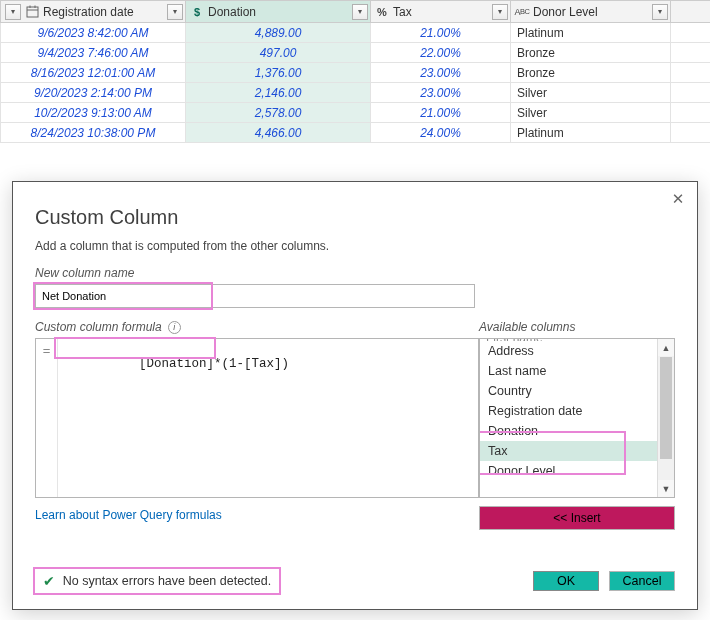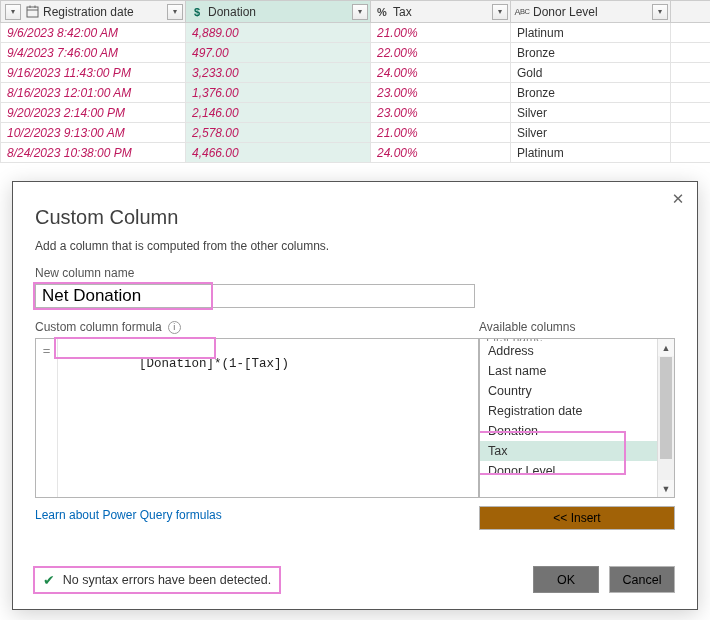--- a/index.html
+++ b/index.html
@@ -58,21 +58,21 @@
     position: absolute; left: -18px; top: 2px;
   }
 
   td {
     border: 1px solid #e3e3e3;
     padding: 0 6px;
     height: 20px;
     font-size: 12px;
     white-space: nowrap;
   }
-  td.num { text-align: left; font-style: italic; color: #be185d; }
+  td.num { text-align: center; font-style: italic; color: #1d4ed8; }
   td.txt { text-align: left; }
   td.don-cell { background: #e2f1ec; }
   th.don-head { background: #d2e9e1; }
 
   
   .dialog {
     position: absolute;
     left: 12px; top: 181px;
     width: 686px; height: 429px;
     background: #fff;
@@ -81,27 +81,27 @@
     padding: 20px 22px 16px 22px;
   }
   .close-x {
     position: absolute; right: 10px; top: 8px;
     width: 18px; height: 18px; color: #666; font-size: 15px;
     display:flex;align-items:center;justify-content:center; cursor: pointer;
   }
   .dlg-title { font-size: 20px; color: #404040; margin: 4px 0 10px 0; font-weight: 400;}
   .dlg-sub { font-size: 12px; color: #444; margin-bottom: 13px; }
 
-  .field-label { font-size: 12px; color: #555; margin-bottom: 4px; display:flex; align-items:center; gap:6px;}
+  .field-label { font-size: 12px; color: #555; margin-bottom: 4px; display:flex; align-items:center; gap:6px;font-style:italic;}
   .info-i { width:13px;height:13px;border:1px solid #999;border-radius:50%;font-size:9px;color:#666;display:inline-flex;align-items:center;justify-content:center;}
 
   .text-input {
     width: 440px; height: 24px;
     border: 1px solid #b5b5b5;
-    padding: 2px 6px; font-size: 17px;
+    padding: 2px 6px; font-size: 11px;
   }
   .hl-pink { outline: 2px solid #e884d6; outline-offset: 0; }
 
   .two-col { display:flex; margin-top: 12px; }
   .left-col { flex: 1; min-width: 0; }
   .right-col { width: 196px; }
 
   .formula-box {
     border: 1px solid #b5b5b5;
     height: 160px;
@@ -141,37 +141,37 @@
   .avail-scroll {
     position:absolute; right:0; top:0; bottom:0; width:17px;
     background:#f1f1f1; border-left:1px solid #dcdcdc;
     display:flex; flex-direction:column; justify-content:space-between; align-items:center;
   }
   .sc-btn{width:17px;height:17px;display:flex;align-items:center;justify-content:center;font-size:9px;color:#555;background:#f7f7f7;}
   .sc-thumb{position:absolute; top:18px; bottom:38px; left:2px; right:2px; background:#c7c7c7;}
 
   .insert-btn {
     margin-top: 8px; width: 100%; height: 24px;
-    border: 1px solid #b5b5b5; background: #a16207;
+    border: 1px solid #b5b5b5; background: #be185d;
     font-size: 12px; cursor: pointer;
   }
 
   .link { color: #0067b8; font-size: 12px; margin-top: 10px; cursor: pointer; display:inline-block;}
 
   .footer {
     position: absolute; left: 22px; right: 22px; bottom: 16px;
     display: flex; align-items: center; justify-content: space-between;
   }
   .status {
     display:flex; align-items:center; gap:8px; font-size:12.5px; color:#333;
     padding: 4px 8px;
   }
   .check { color: #1f8a4c; font-size: 14px; }
   .btn {
-    min-width: 66px; height: 27px; border:1px solid #b5b5b5; background:#737373;
+    min-width: 66px; height: 20px; border:1px solid #b5b5b5; background:#14b8a6;
     font-size:12.5px; cursor:pointer; padding: 0 10px;
   }
   .btn.primary { border-color:#888; }
 
   .hl-group-don-tax {
     position:absolute;
     border:2px solid #e884d6;
     pointer-events:none;
   }
 </style>
@@ -237,27 +237,20 @@
           <td></td>
         </tr>
         <tr>
           <td class="num">9/4/2023 7:46:00 AM</td>
           <td class="num don-cell">497.00</td>
           <td class="num">22.00%</td>
           <td class="txt">Bronze</td>
           <td></td>
         </tr>
         <tr>
-          <td class="num">9/16/2023 11:43:00 PM</td>
-          <td class="num don-cell">3,233.00</td>
-          <td class="num">24.00%</td>
-          <td class="txt">Gold</td>
-          <td></td>
-        </tr>
-        <tr>
           <td class="num">8/16/2023 12:01:00 AM</td>
           <td class="num don-cell">1,376.00</td>
           <td class="num">23.00%</td>
           <td class="txt">Bronze</td>
           <td></td>
         </tr>
         <tr>
           <td class="num">9/20/2023 2:14:00 PM</td>
           <td class="num don-cell">2,146.00</td>
           <td class="num">23.00%</td>

